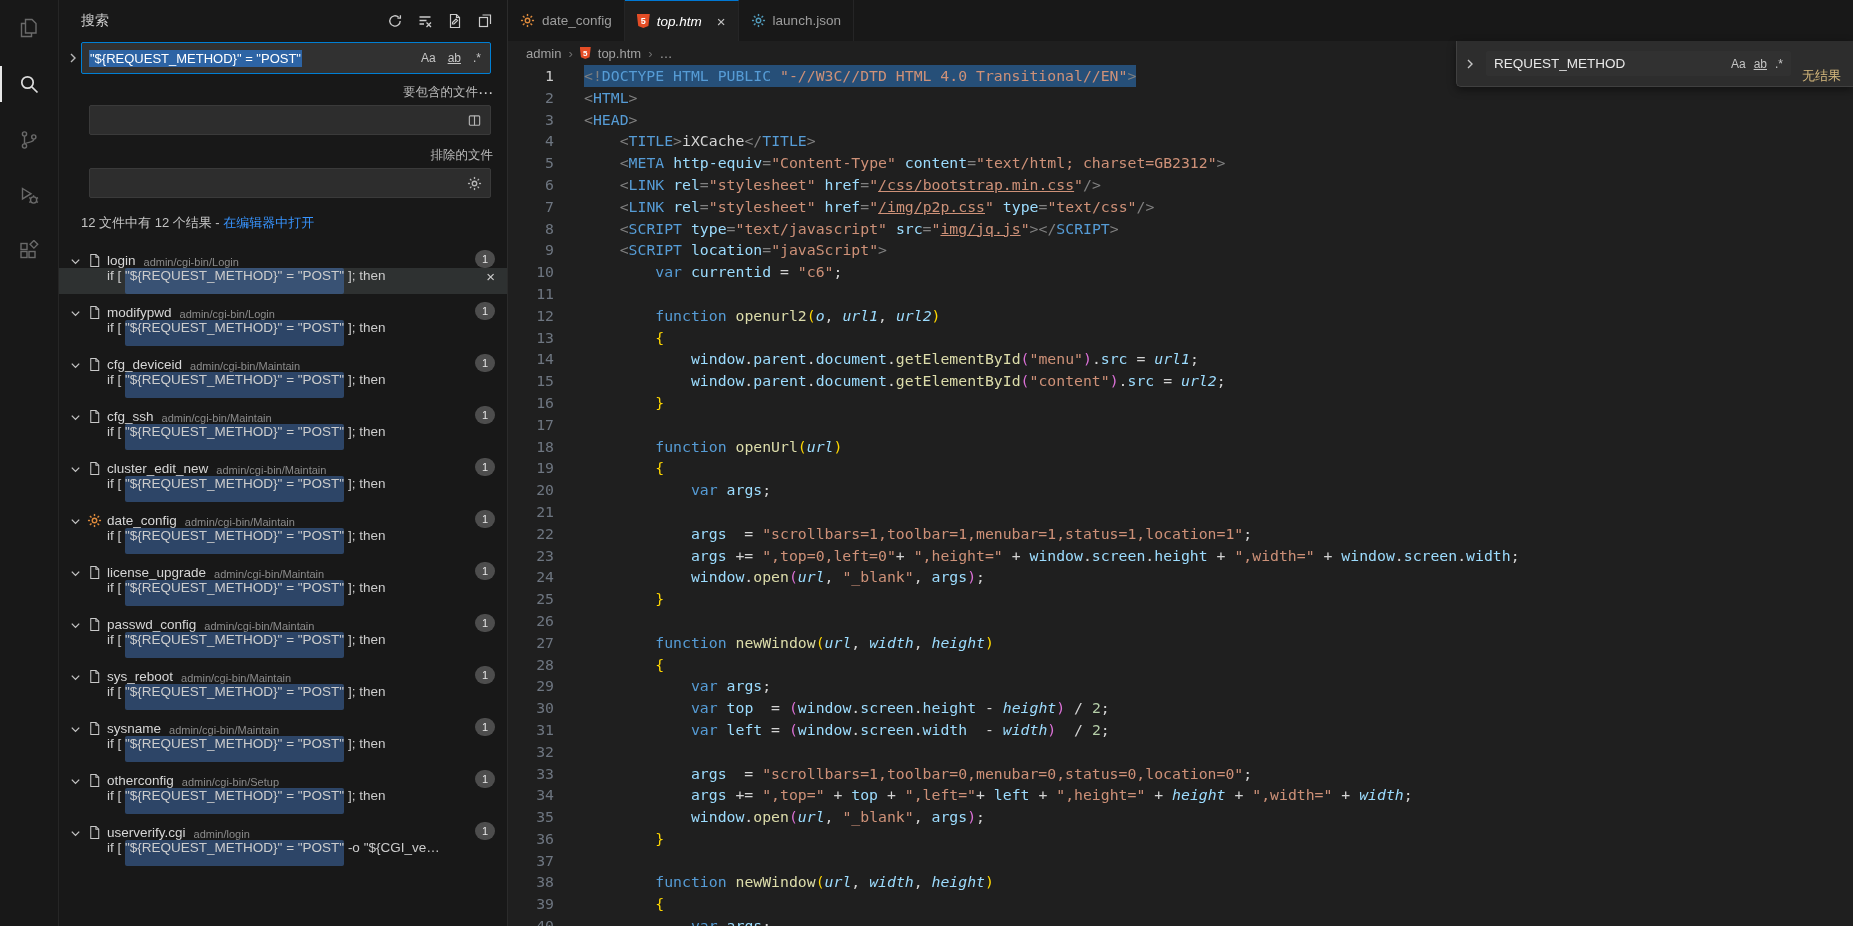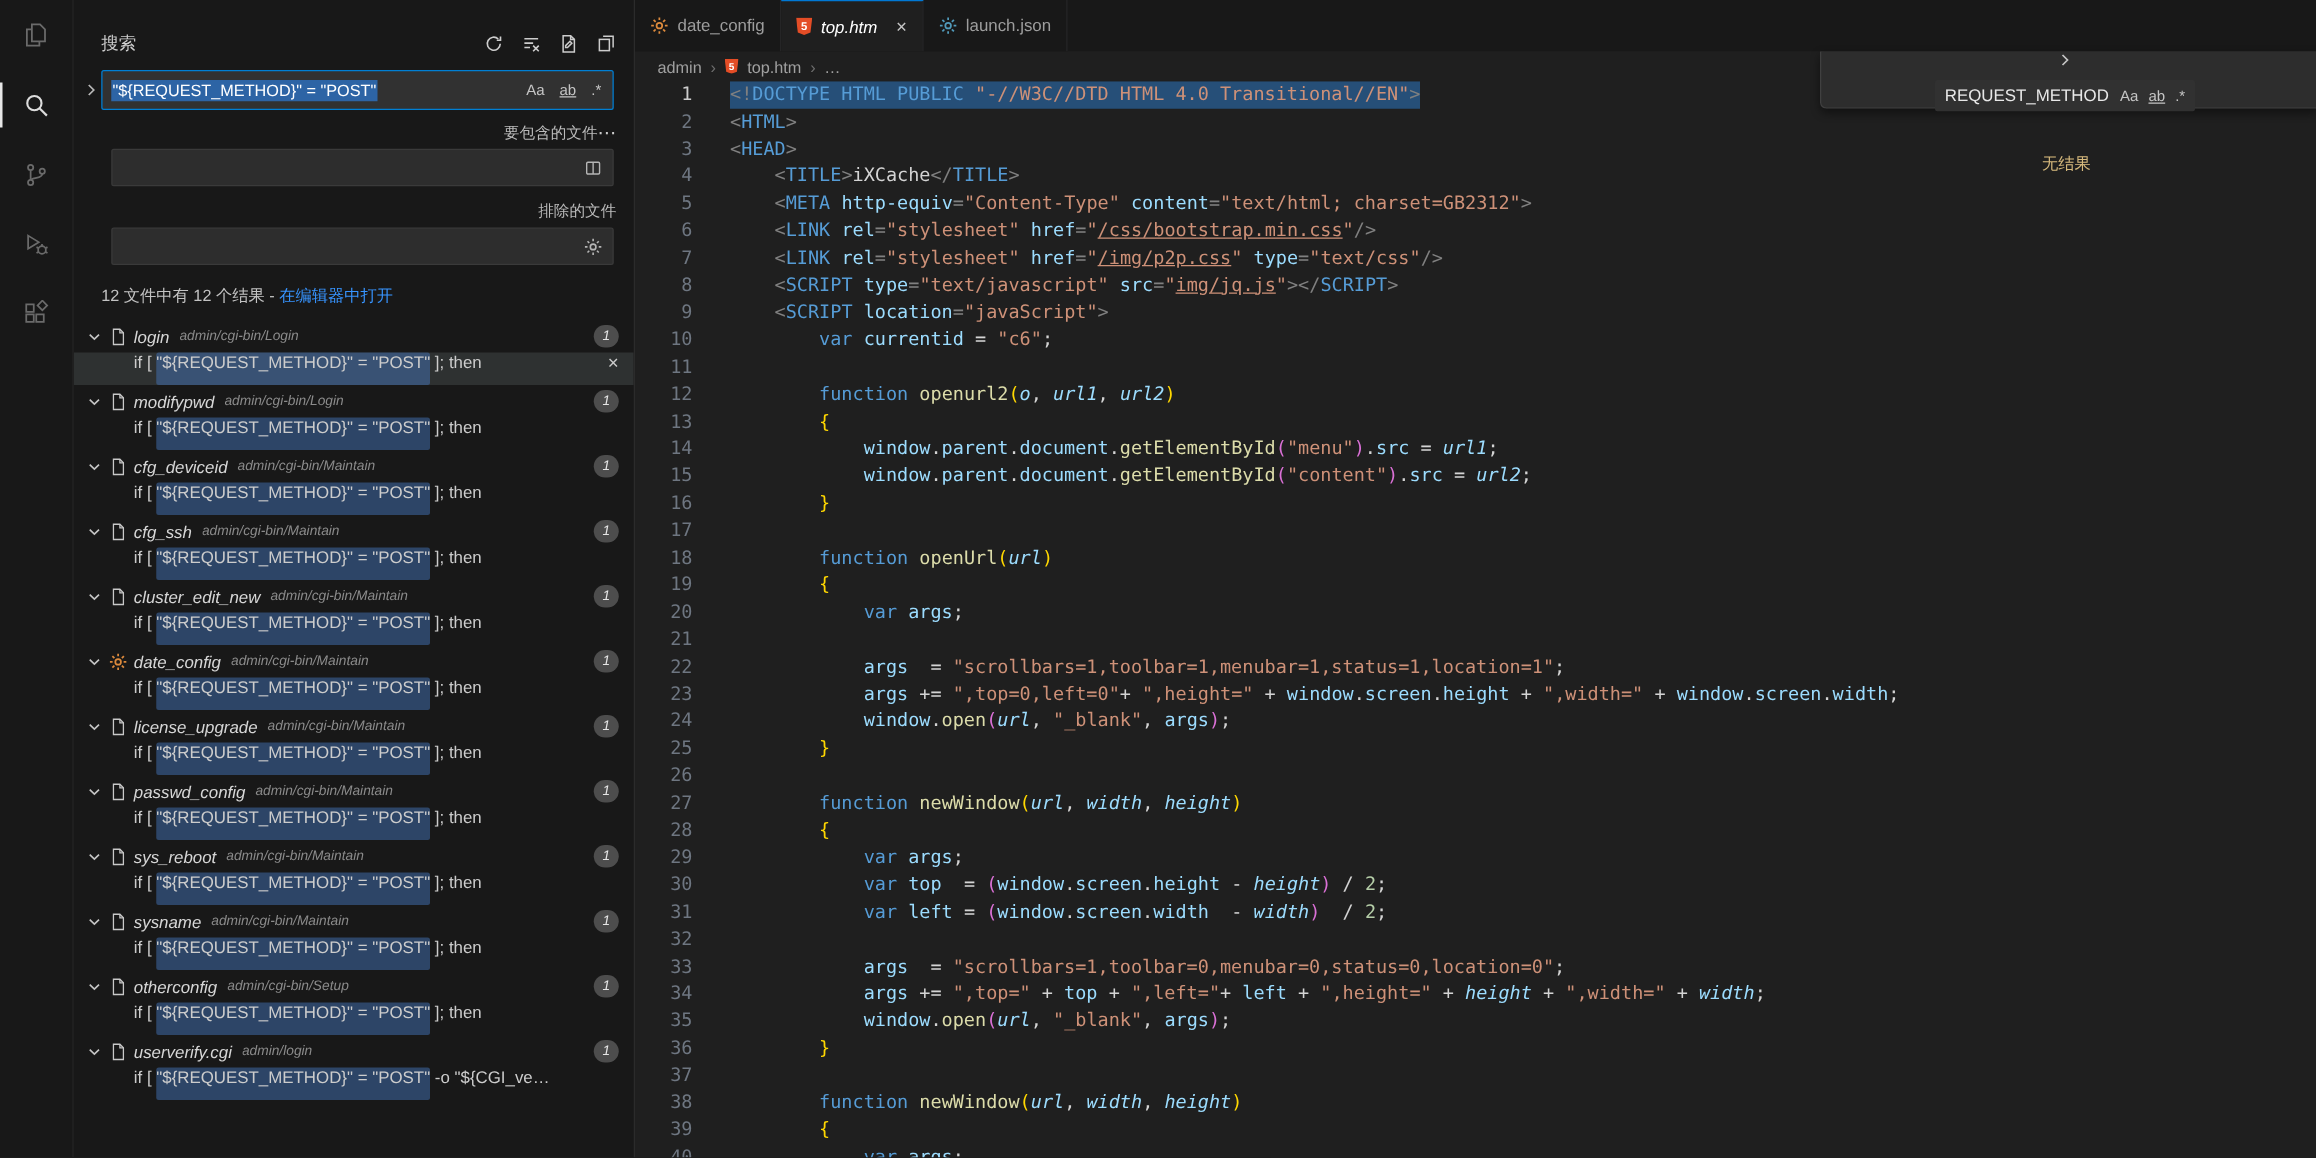--- a/index.html
+++ b/index.html
@@ -7,37 +7,37 @@
   .app{display:flex;width:100%;height:100%;}
 
   
   .activitybar{width:58px;background:#181818;border-right:1px solid #262626;flex:none;display:flex;flex-direction:column;}
   .ab-item{height:56px;display:flex;align-items:center;justify-content:center;position:relative;cursor:pointer;opacity:.75;}
   .ab-item.active{opacity:1;}
   .ab-item.active::before{content:"";position:absolute;left:0;top:10px;bottom:10px;width:2px;background:#e7e7e7;}
 
   
   .sidebar{width:448px;background:#181818;border-right:1px solid #2b2b2b;flex:none;display:flex;flex-direction:column;color:#cccccc;}
-  .sb-title{height:38px;flex:none;display:flex;align-items:center;justify-content:space-between;padding:16px 12px 0 22px;font-size:14px;}
+  .sb-title{height:38px;flex:none;display:flex;align-items:center;justify-content:space-between;padding:2px 12px 0 22px;font-size:14px;}
   .sb-actions{display:flex;gap:10px;align-items:center;}
   .sb-actions .icon-btn{width:20px;height:20px;display:flex;align-items:center;justify-content:center;border-radius:4px;cursor:pointer;}
   .search-row{display:flex;align-items:center;padding:2px 16px 0 6px;flex:none;}
   .replace-chevron{width:16px;color:#b8b8b8;cursor:pointer;flex:none;display:flex;align-items:center;justify-content:center;}
   .search-input{flex:1;height:30px;background:#313131;border:1px solid #007fd4;border-radius:2px;display:flex;align-items:center;padding:0 7px;font-size:13px;cursor:text;}
   .sel-text{background:#2d64a5;color:#ffffff;padding:1px 1px;white-space:pre;}
   .input-opts{margin-left:auto;display:flex;gap:8px;color:#c5c5c5;font-size:12px;align-items:center;}
   .input-opts span{cursor:pointer;padding:1px 2px;border-radius:3px;}
   .opt-ww{text-decoration:underline;}
   .sb-label{display:flex;justify-content:flex-end;align-items:center;padding:10px 14px 2px 30px;color:#bbbbbb;font-size:12.5px;flex:none;}
   .dots{color:#cccccc;font-size:15px;cursor:pointer;line-height:10px;}
   .sb-input{margin:2px 16px 2px 30px;height:28px;background:#2d2d2d;border:1px solid #3a3a3a;border-radius:2px;display:flex;align-items:center;justify-content:flex-end;padding:0 8px;flex:none;cursor:text;}
   .summary{padding:14px 16px 2px 22px;font-size:13px;color:#c3c3c3;flex:none;white-space:nowrap;}
   .summary a{color:#3794ff;text-decoration:none;cursor:pointer;}
   .results{margin-top:8px;overflow:hidden;flex:1;}
-  .res-file{display:flex;align-items:center;height:26px;padding:0 12px 0 10px;font-size:13.5px;cursor:pointer;font-style:italic;}
+  .res-file{display:flex;align-items:flex-end;height:26px;padding:0 12px 0 10px;font-size:13.5px;cursor:pointer;}
   .chev{width:18px;flex:none;display:flex;align-items:center;}
   .ficon{width:20px;flex:none;display:flex;align-items:center;}
   .fname{color:#d6d6d6;flex:none;}
   .fpath{margin-left:8px;color:#8b8b8b;font-size:11px;flex:1;overflow:hidden;white-space:nowrap;text-overflow:ellipsis;}
   .badge{background:#4d4d4d;color:#e6e6e6;border-radius:10px;min-width:12px;height:18px;line-height:18px;text-align:center;font-size:11px;padding:0 4px;flex:none;margin-left:6px;}
   .res-match{display:flex;height:26px;padding-left:48px;padding-right:2px;font-size:13.5px;color:#cccccc;white-space:pre;position:relative;cursor:pointer;}
   .res-match .hl{background:rgba(70,120,190,.48);border-radius:2px;}
   .res-match.hover{background:#2e3131;}
   .dismiss{position:absolute;right:12px;color:#cccccc;font-size:15px;cursor:pointer;}
 
@@ -60,21 +60,21 @@
   .ln-active{color:#cccccc;}
   .lt.sel{background:#264f78;}
   .tk-p{color:#808080}.tk-tag{color:#569cd6}.tk-attr{color:#9cdcfe}.tk-str{color:#ce9178}
   .tk-link{color:#ce9178;text-decoration:underline}.tk-pl{color:#d4d4d4}.tk-kw{color:#569cd6}
   .tk-fn{color:#dcdcaa}.tk-vr{color:#9cdcfe}.tk-pm{color:#9cdcfe;font-style:italic}
   .tk-num{color:#b5cea8}.tk-b1{color:#ffd700}.tk-b2{color:#da70d6}
 
   
   .findwidget{position:absolute;top:41px;right:0;width:378px;height:45px;background:#2d2d2d;
     border:1px solid #404040;border-right:none;border-top:none;border-radius:0 0 0 5px;
-    box-shadow:0 3px 8px rgba(0,0,0,.45);display:flex;align-items:center;padding:0 12px 0 6px;gap:9px;z-index:5;flex-direction:column;}
+    box-shadow:0 3px 8px rgba(0,0,0,.45);display:flex;align-items:center;padding:0 12px 0 6px;gap:9px;z-index:5;}
   .fw-chev{color:#c5c5c5;flex:none;display:flex;align-items:center;cursor:pointer;}
   .fw-input{flex:1;display:flex;align-items:center;background:#313131;border-radius:2px;padding:5px 8px;gap:9px;cursor:text;}
   .fw-query{flex:1;color:#e8e8e8;font-size:13.5px;white-space:nowrap;}
   .fw-opts{display:flex;gap:8px;color:#c5c5c5;font-size:12px;align-items:center;}
   .fw-opts span{cursor:pointer;}
   .fw-result{flex:none;color:#d7ba7d;font-size:13px;margin-left:2px;white-space:nowrap;margin-top:24px;}
   svg{display:block;}
 </style>
 </head>
 <body>

